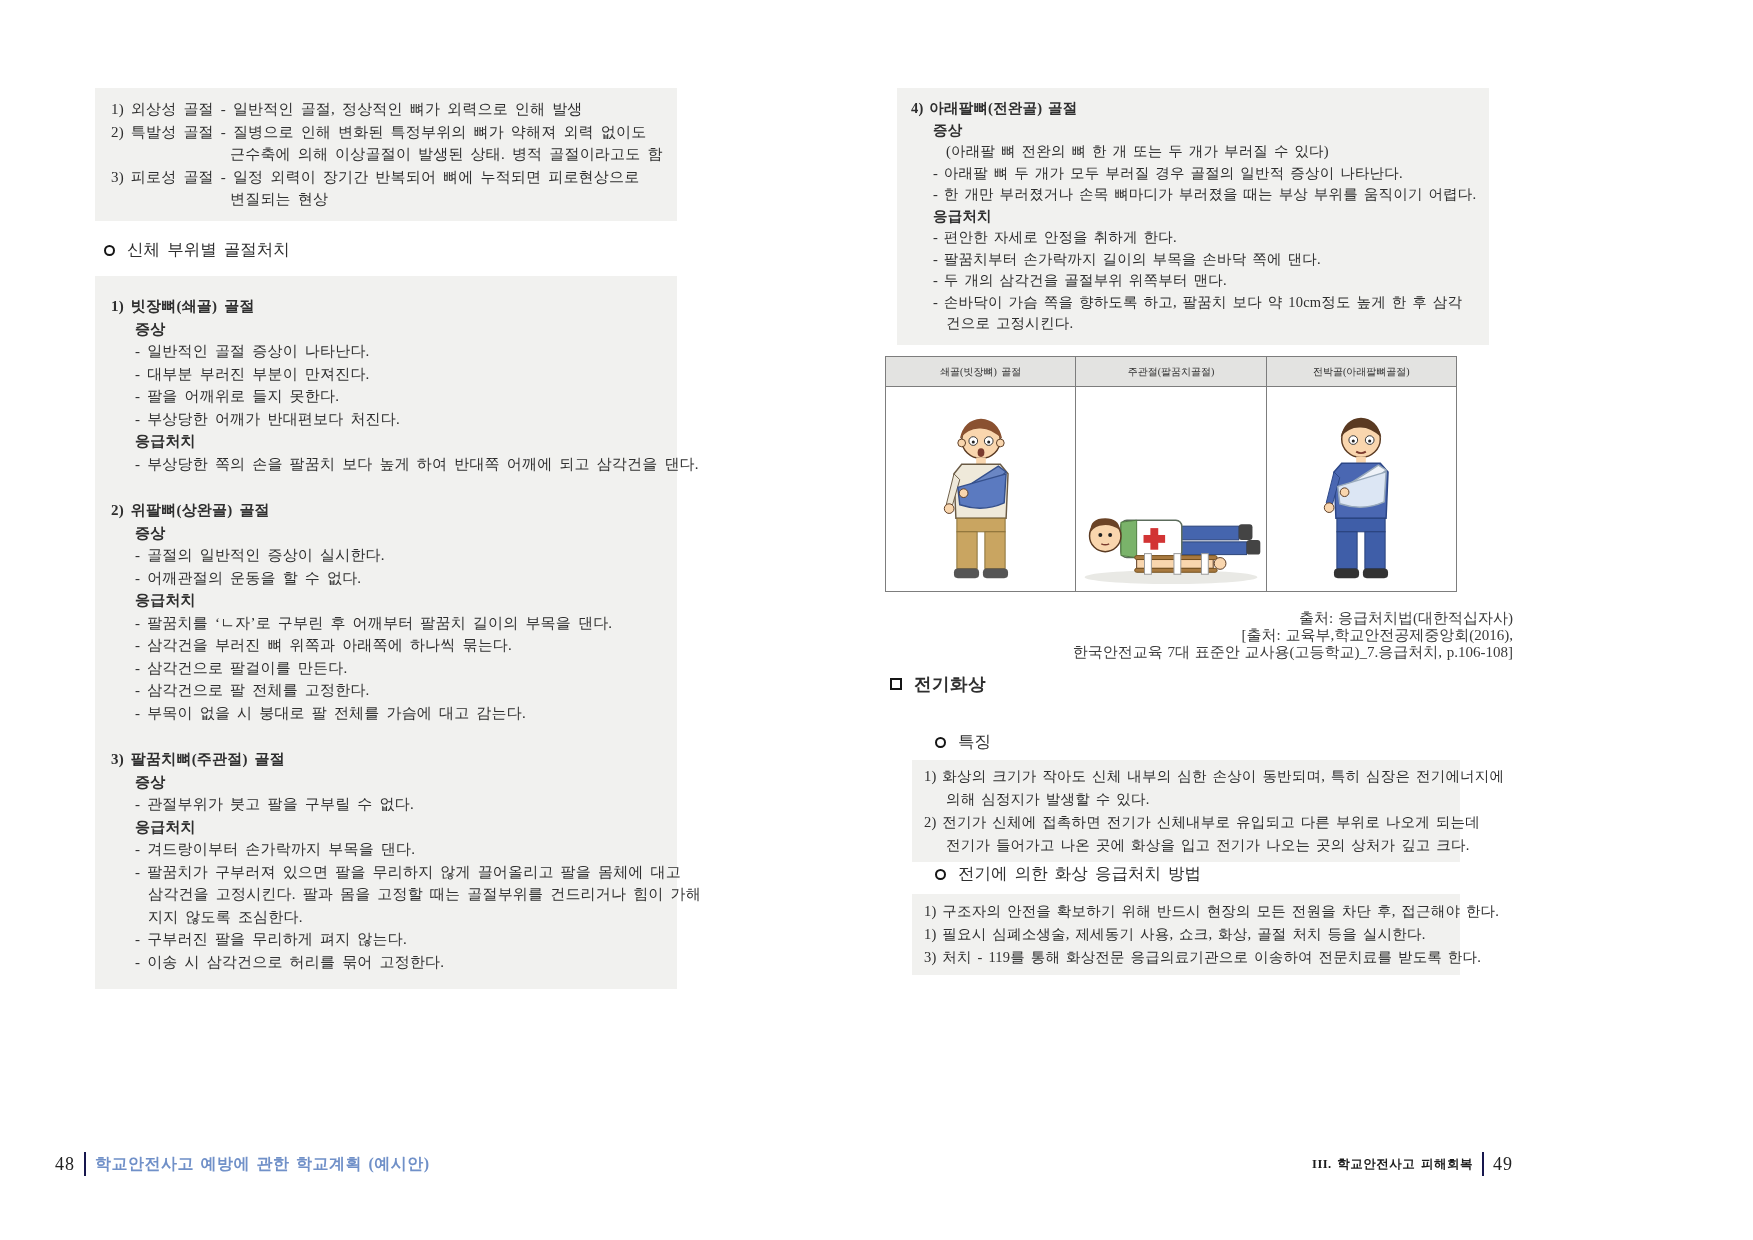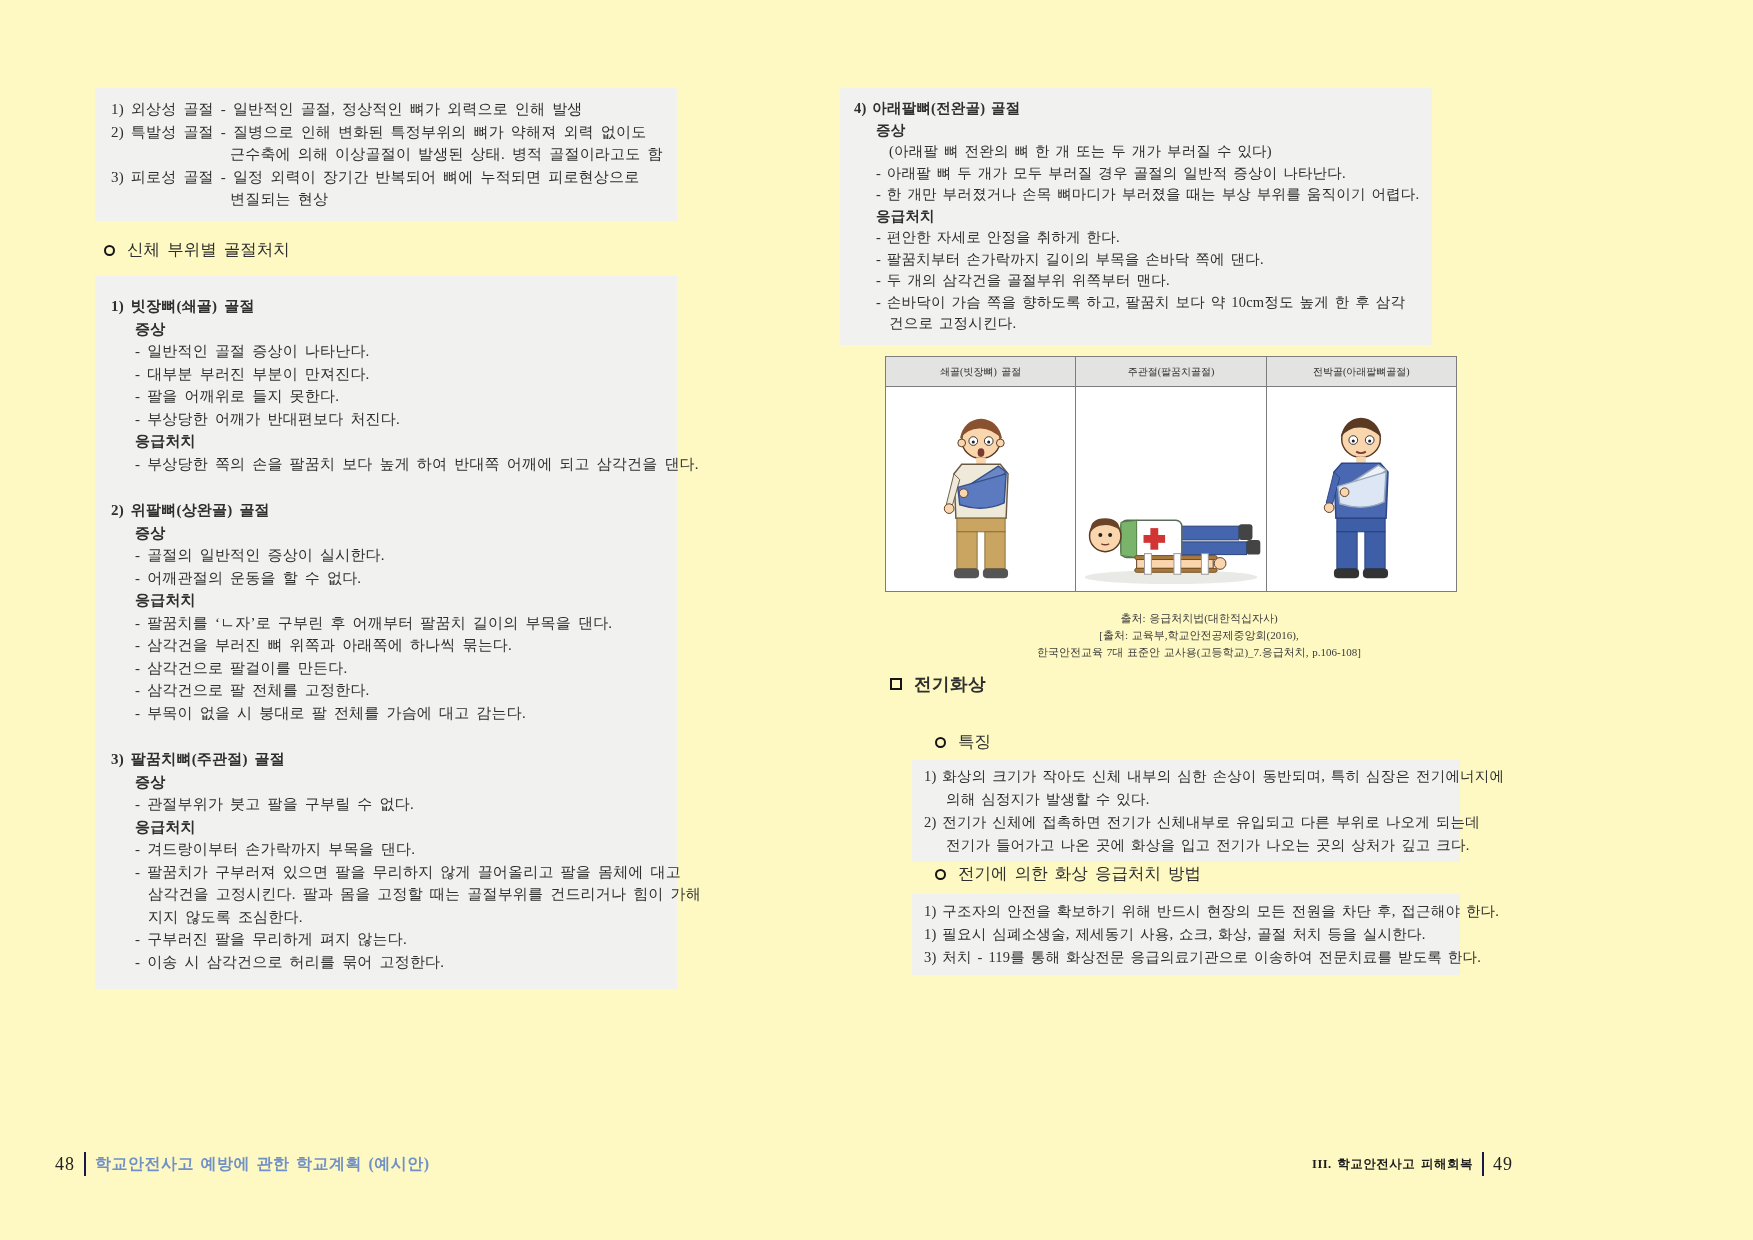--- a/index.html
+++ b/index.html
@@ -1,17 +1,17 @@
 <!DOCTYPE html>
 <html><head>
 <meta charset="utf-8">
 <style>
   *{box-sizing:border-box;margin:0;padding:0}
   html,body{background:#9a9a9a}
-  .sheet{position:relative;width:1753px;height:1240px;background:#fef9c3;overflow:hidden;
+  .sheet{position:relative;width:1753px;height:1240px;background:#ffffff;overflow:hidden;
          font-family:"Liberation Serif","DejaVu Serif",serif;color:#2e2e2e}
   .abs{position:absolute}
   .gb{background:#f1f1ef}
   .ln{font-size:15px;line-height:22.5px;white-space:nowrap;word-spacing:3px;letter-spacing:.2px}
   .ln3{font-size:14.5px;line-height:21.5px;white-space:nowrap;word-spacing:2px;letter-spacing:.2px}
   .b{font-weight:bold}
   .i1{padding-left:24px}
   .i2{padding-left:37px}
   .ibig{padding-left:119px}
   .gap{height:24px}
@@ -21,21 +21,21 @@
   .title-lg{font-size:17.5px;font-weight:bold;letter-spacing:.5px}
   
   .ftable{border:1.5px solid #7d7d7d}
   .frow{display:flex}
   .fcell{flex:1 1 0;border-right:1px solid #7d7d7d}
   .fcell:last-child{border-right:none}
   .fhead .fcell{background:#e3e3e1;height:30px;line-height:30px;text-align:center;font-size:10px;
                 border-bottom:1px solid #7d7d7d;word-spacing:2px}
   .fbody .fcell{height:204px;background:#fff;display:flex;align-items:flex-end;justify-content:center;padding-bottom:4px}
   
-  .cite{text-align:center;font-size:11px;line-height:17px;color:#3a3a3a;word-spacing:1px}
+  .cite{text-align:right;font-size:15px;line-height:17px;color:#3a3a3a;word-spacing:1px}
   
   .foot{display:flex;align-items:center}
   .pageno{font-size:18px;color:#222;letter-spacing:1px}
   .vbar{display:inline-block;width:2px;height:24px;background:#17174e;margin:0 9px}
   .foot-blue{font-size:16px;font-weight:bold;color:#7090c8;letter-spacing:.5px;word-spacing:2px}
   .foot-dark{font-size:12.5px;font-weight:bold;color:#1c1c1c;letter-spacing:.5px;word-spacing:2px}
 </style>
 </head>
 <body>
 
@@ -89,21 +89,21 @@
     <div class="ln i1">- 구부러진 팔을 무리하게 펴지 않는다.</div>
     <div class="ln i1">- 이송 시 삼각건으로 허리를 묶어 고정한다.</div>
   </div>
 
   <div class="abs foot" style="left:55px;top:1152px">
     <span class="pageno">48</span>
     <span class="vbar"></span>
     <span class="foot-blue">학교안전사고 예방에 관한 학교계획 (예시안)</span>
   </div>
 
-  <div class="abs gb" style="left:840px;top:88px;width:592px;padding:10px 14px">
+  <div class="abs gb" style="left:897px;top:88px;width:592px;padding:10px 14px">
     <div class="ln3 b">4) 아래팔뼈(전완골) 골절</div>
     <div class="ln3 b" style="padding-left:22px">증상</div>
     <div class="ln3" style="padding-left:35px">(아래팔 뼈 전완의 뼈 한 개 또는 두 개가 부러질 수 있다)</div>
     <div class="ln3" style="padding-left:22px">- 아래팔 뼈 두 개가 모두 부러질 경우 골절의 일반적 증상이 나타난다.</div>
     <div class="ln3" style="padding-left:22px">- 한 개만 부러졌거나 손목 뼈마디가 부러졌을 때는 부상 부위를 움직이기 어렵다.</div>
     <div class="ln3 b" style="padding-left:22px">응급처치</div>
     <div class="ln3" style="padding-left:22px">- 편안한 자세로 안정을 취하게 한다.</div>
     <div class="ln3" style="padding-left:22px">- 팔꿈치부터 손가락까지 길이의 부목을 손바닥 쪽에 댄다.</div>
     <div class="ln3" style="padding-left:22px">- 두 개의 삼각건을 골절부위 위쪽부터 맨다.</div>
     <div class="ln3" style="padding-left:22px">- 손바닥이 가슴 쪽을 향하도록 하고, 팔꿈치 보다 약 10cm정도 높게 한 후 삼각</div>

